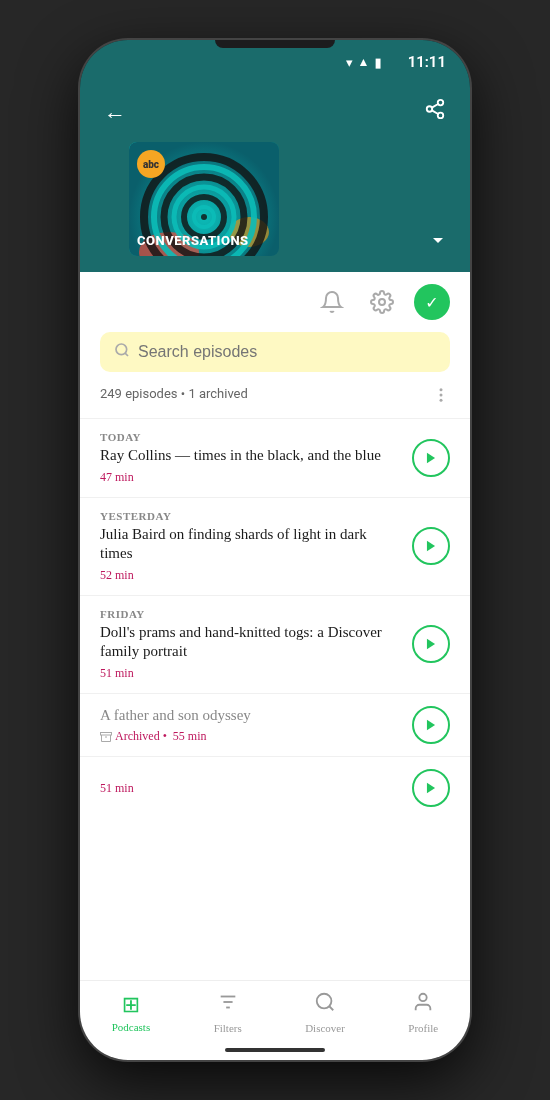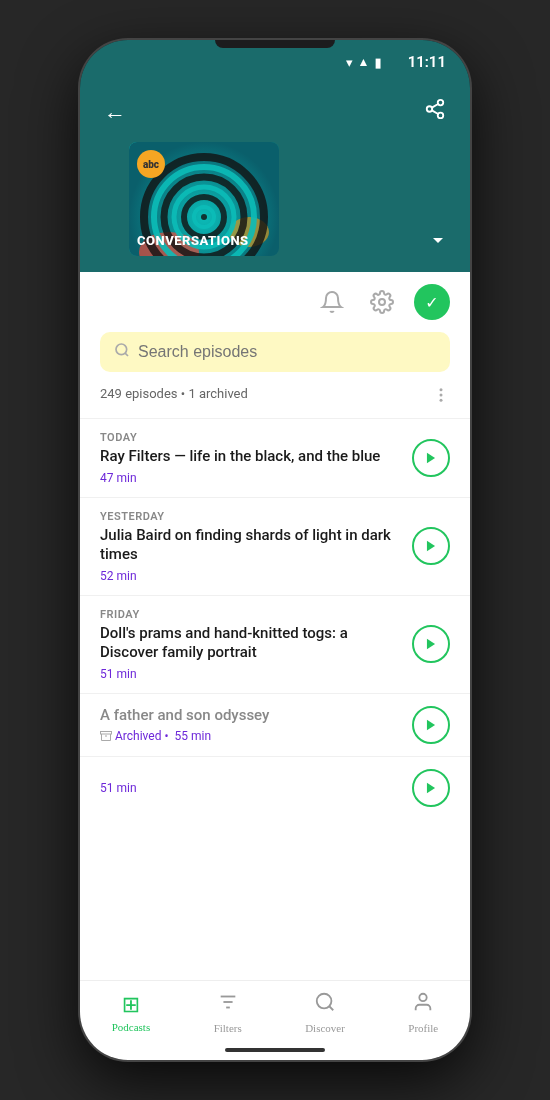--- a/index.html
+++ b/index.html
@@ -175,20 +175,21 @@
     .episodes-list {
       overflow-y: auto;
       height: calc(1020px - 44px - 88px - 70px - 56px - 44px - 36px);
     }
     .episode-item {
       padding: 12px 20px;
       border-top: 1px solid #f0f0f0;
       display: flex;
       align-items: center;
       gap: 12px;
+      font-family: Liberation Serif, serif;
     }
     .episode-content { flex: 1; }
     .episode-day {
       font-size: 11px;
       font-weight: 600;
       color: #888;
       text-transform: uppercase;
       letter-spacing: 0.5px;
       margin-bottom: 3px;
     }
@@ -197,21 +198,21 @@
       font-weight: 500;
       color: #1a1a1a;
       line-height: 1.3;
       margin-bottom: 4px;
     }
     .episode-title.archived {
       color: #888;
     }
     .episode-meta {
       font-size: 12px;
-      color: #6d28d9;
+      color: #be185d;
       display: flex;
       align-items: center;
       gap: 6px;
     }
     .archived-badge {
       display: flex;
       align-items: center;
       gap: 3px;
     }
     .play-btn {
@@ -398,21 +399,21 @@
             <circle cx="12" cy="19" r="2"></circle>
           </svg>
       </span>
     </div>
 
     <div class="episodes-list">
 
       <div class="episode-item">
         <div class="episode-content">
           <div class="episode-day">TODAY</div>
-          <div class="episode-title">Ray Filters —  life in the black, and the blue</div>
+          <div class="episode-title">Ray Collins —  times in the black, and the blue</div>
           <div class="episode-meta">
             <span>47 min</span>
           </div>
         </div>
         <div class="play-btn">
           <svg width="14" height="14" viewBox="0 0 24 24" fill="#22c55e">
               <polygon points="5,3 19,12 5,21"></polygon>
             </svg>
         </div>
       </div>

